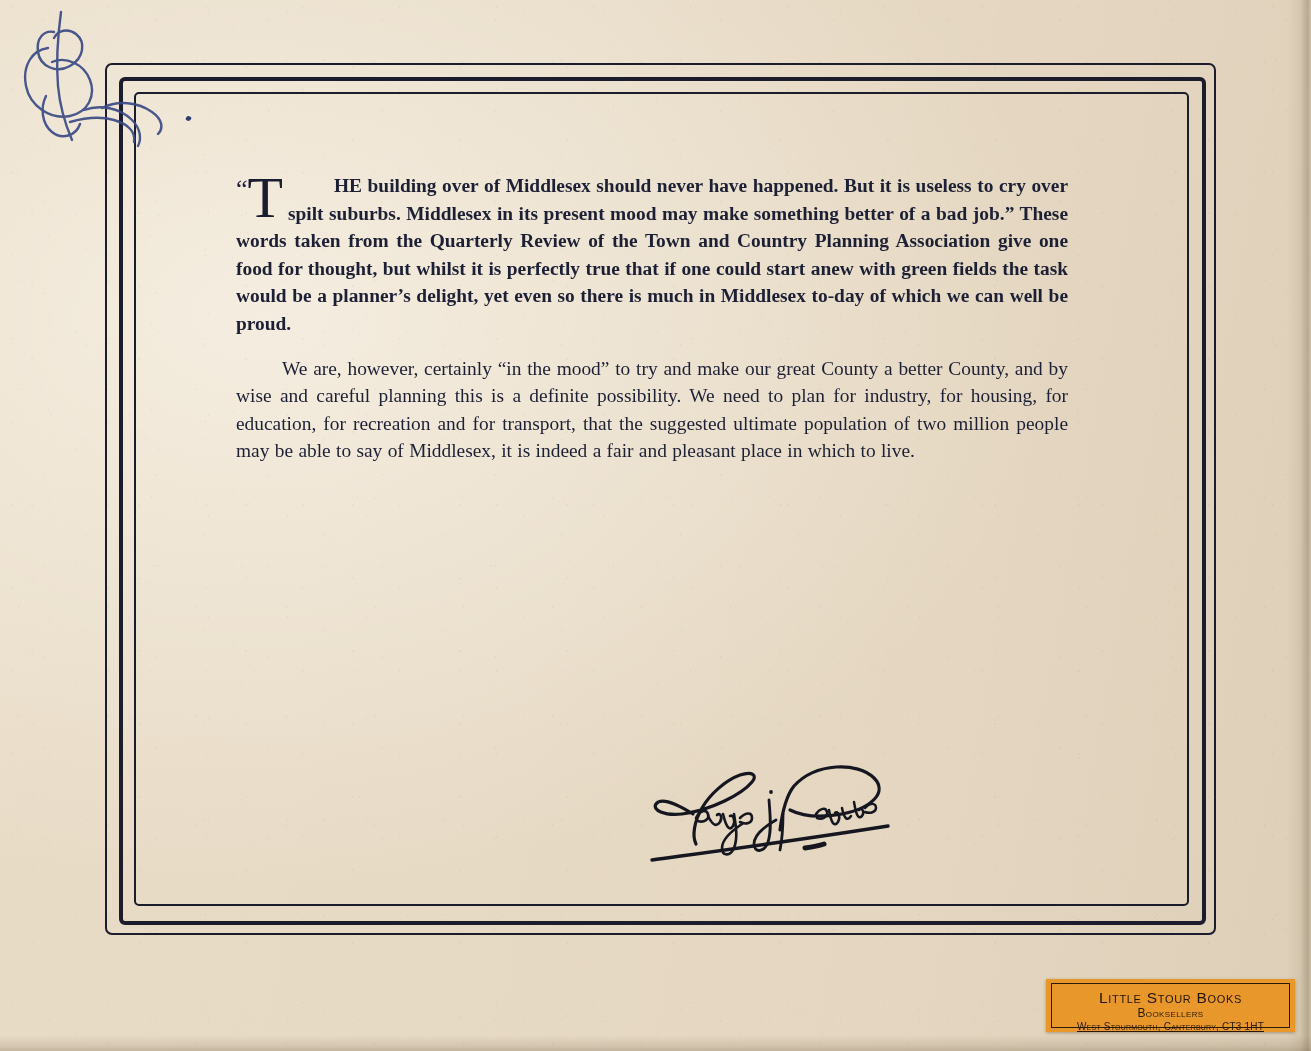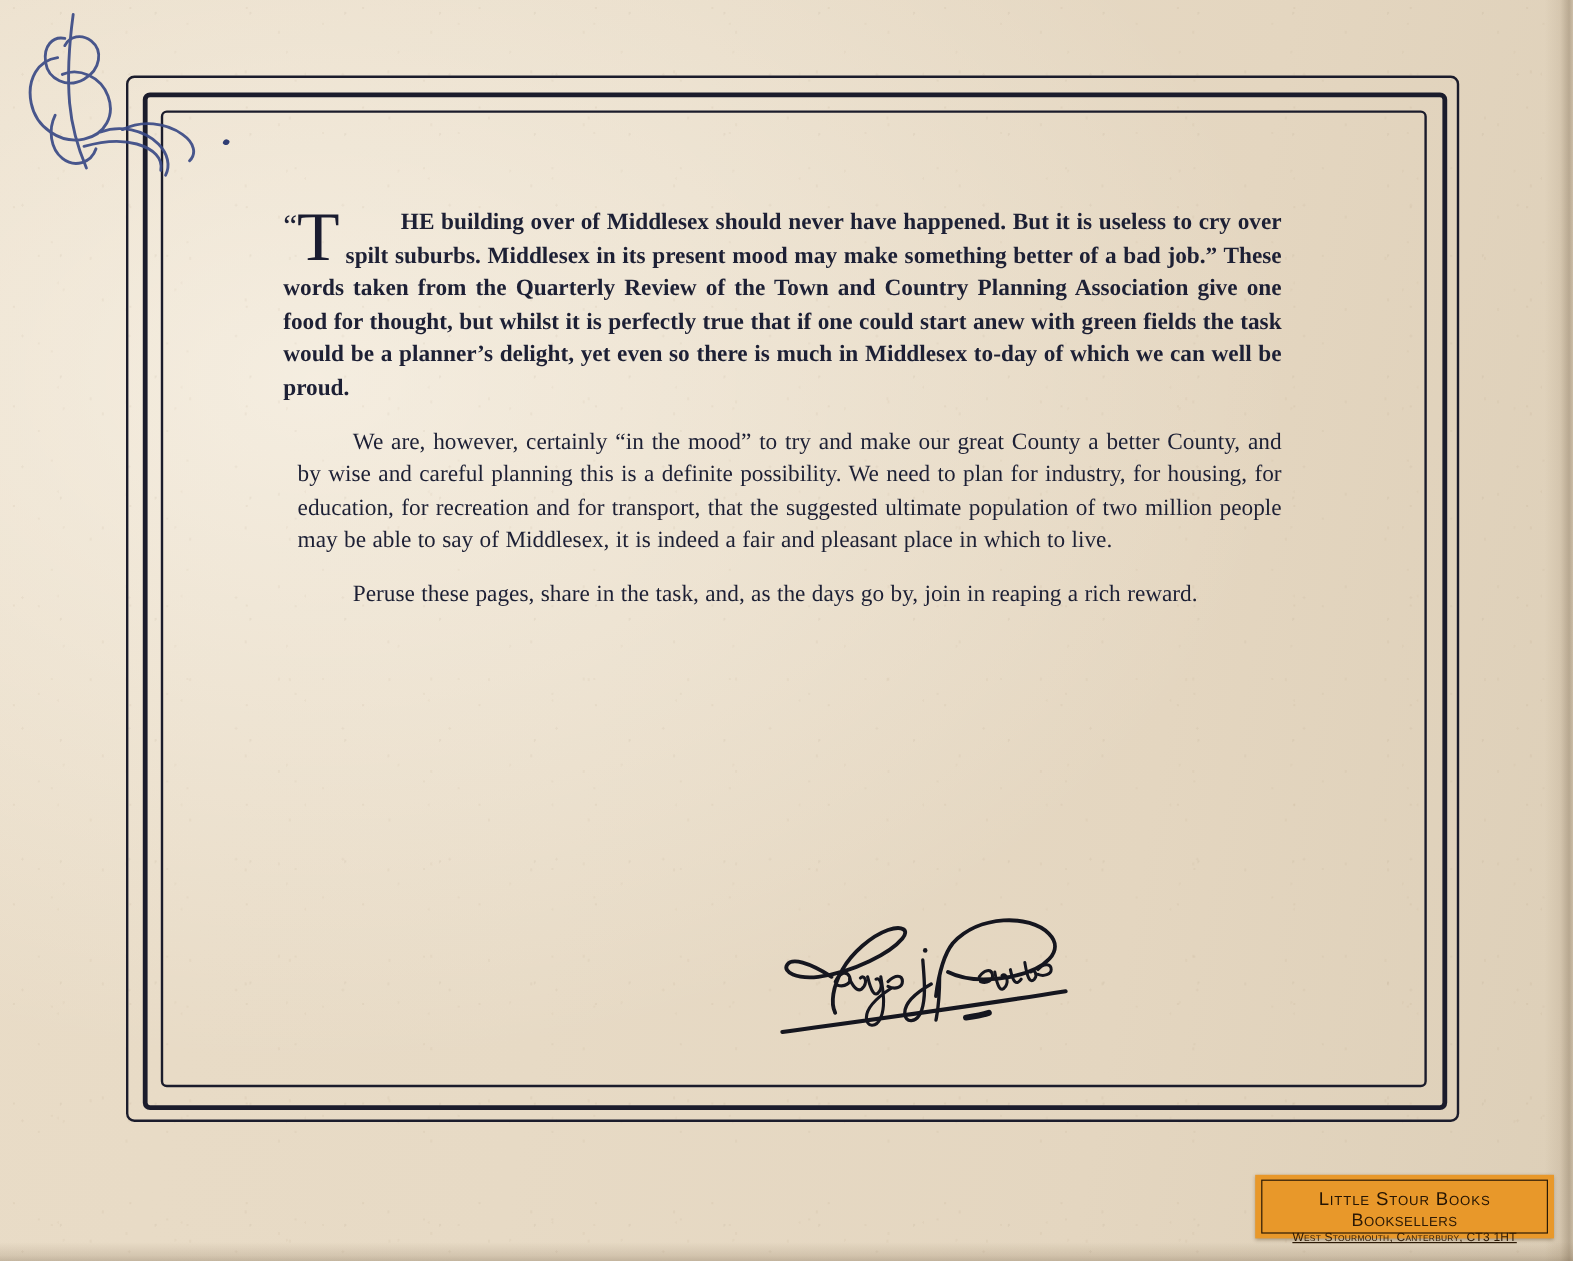--- a/index.html
+++ b/index.html
@@ -111,21 +111,21 @@
     text-align: center;
     font-style: italic;
     font-size: 19px;
     letter-spacing: 1.1px;
     word-spacing: 4px;
     margin: 0 0 30px 0;
     color: #20223a;
   }
 
   p.body {
-    margin: 0 0 17px 12px;
+    margin: 0 0 17px 0;
     font-size: 19.4px;
     line-height: 27.6px;
     text-align: justify;
     text-justify: inter-word;
     color: #1d2035;
     word-spacing: .5px;
   }
   p.body.indent { text-indent: 46px; }
   p.body:last-of-type { margin-bottom: 0; }
 
@@ -199,35 +199,34 @@
     box-shadow: 0 1px 3px rgba(60,40,10,.35);
   }
   #bookseller-inner {
     position: absolute;
     inset: 4px 5px 4px 5px;
     border: 1.5px solid #2a1a06;
     box-sizing: border-box;
     display: flex;
     flex-direction: column;
     align-items: center;
-    justify-content: center;
-    padding-top: 18px;
+    padding-top: 6px;
   }
   #bookseller-name {
     font-family: "Liberation Sans", sans-serif;
     font-variant: small-caps;
     font-size: 15.5px;
     letter-spacing: .7px;
     color: #241403;
     line-height: 1.05;
   }
   #bookseller-role {
     font-family: "Liberation Sans", sans-serif;
     font-variant: small-caps;
-    font-size: 15px;
+    font-size: 12px;
     letter-spacing: .4px;
     color: #2c1905;
     line-height: 1.15;
     margin-top: 1px;
   }
   #bookseller-address {
     font-family: "Liberation Sans", sans-serif;
     font-variant: small-caps;
     font-size: 10px;
     letter-spacing: .2px;
@@ -257,21 +256,20 @@
 
     <div id="para-opening">
       <span class="openquote">“</span>
       <span class="dropcap">T</span>
       <span class="tail">HE building over of Middlesex should never have happened. But it is useless to cry over spilt suburbs. Middlesex in its present mood may make something better of a bad job.” These words taken from the Quarterly Review of the Town and Country Planning Association give one food for thought, but whilst it is perfectly true that if one could start anew with green fields the task would be a planner’s delight, yet even so there is much in Middlesex to-day of which we can well be proud.</span>
     </div>
 
     <p class="body indent">We are, however, certainly “in the mood” to try and make our great County a better County, and by wise and careful planning this is a definite possibility. We need to plan for industry, for housing, for education, for recreation and for transport, that the suggested ultimate population of two million people may be able to say of Middlesex, it is indeed a fair and pleasant place in which to live.</p>
 
 
-    <p class="body indent">Peruse these pages, share in the task, and, as the days go by, join in reaping a rich reward.</p>
 
   </div>
 
   <div id="signature" title="George J. Pryke">
     <svg viewBox="0 0 290 120" xmlns="http://www.w3.org/2000/svg">
       <g fill="none" stroke="#15161f" stroke-linecap="round" stroke-linejoin="round">
 
         <path d="M63 62 C44 50 30 46 26 52 C22 58 34 64 52 62 C82 58 112 42 122 30 C128 23 122 19 110 23 C96 28 80 42 72 56 C64 70 62 84 66 92" stroke-width="3.2"></path>
 
         <path d="M66 66 C70 58 76 57 78 62 C80 67 74 71 68 69" stroke-width="2.6"></path>

